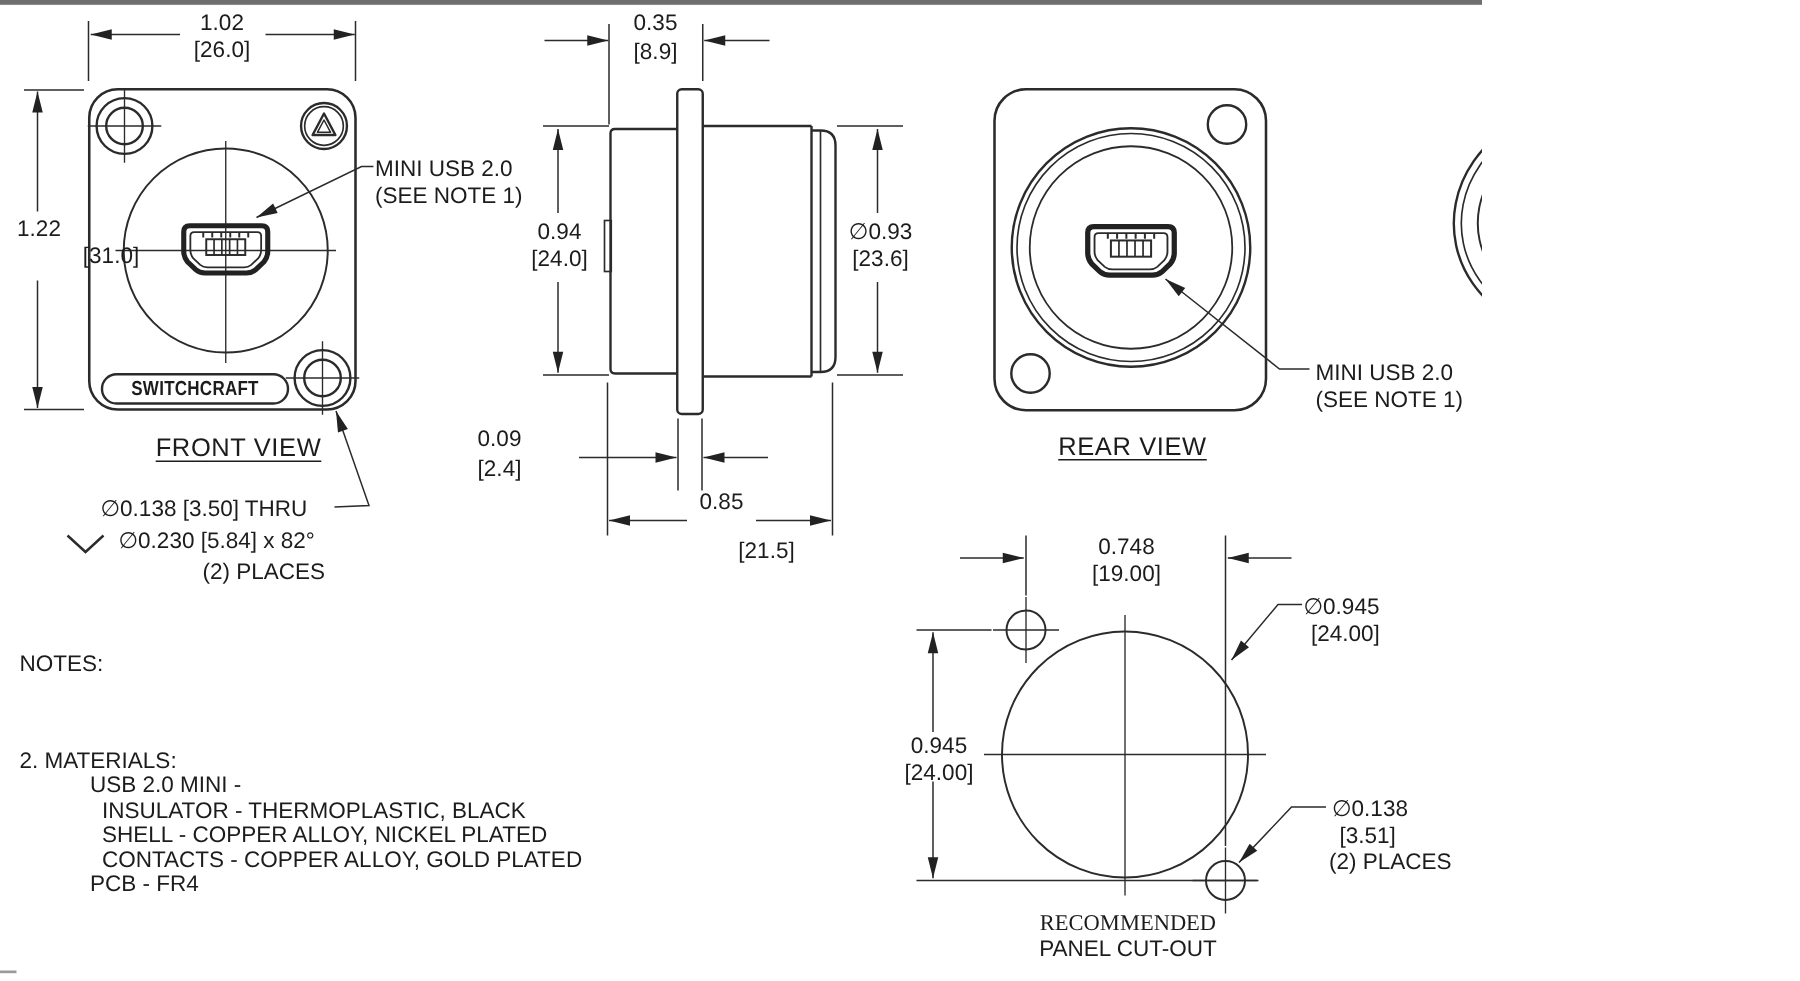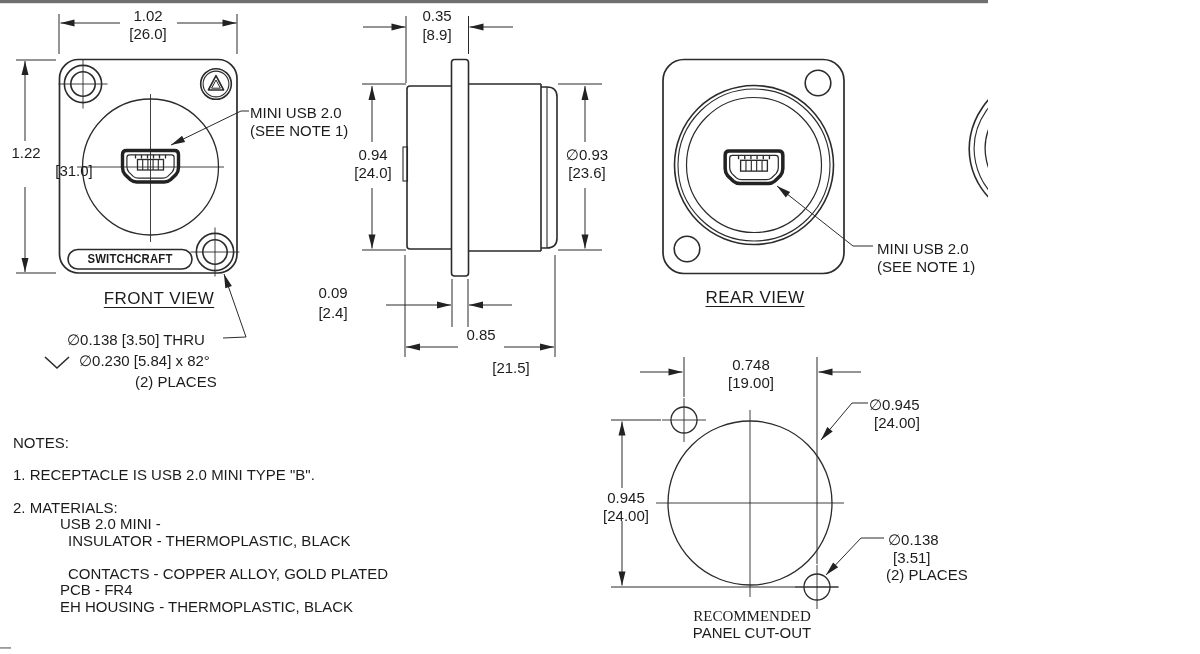--- a/index.html
+++ b/index.html
@@ -210,21 +210,20 @@
 <div class="t c" style="left:626px;top:507px;">[24.00]</div>
 <div class="t" style="left:869px;top:396px;">∅0.945</div>
 <div class="t" style="left:874px;top:414px;">[24.00]</div>
 <div class="t" style="left:888px;top:531px;">∅0.138</div>
 <div class="t" style="left:893px;top:549px;">[3.51]</div>
 <div class="t" style="left:886px;top:566px;">(2) PLACES</div>
 <div class="t c" style="left:752px;top:607px;font-family:Liberation Serif, serif;">RECOMMENDED</div>
 <div class="t c" style="left:752px;top:624px;">PANEL CUT-OUT</div>
 
 <div class="t" style="left:13px;top:434px;">NOTES:</div>
-<div class="t" style="left:13px;top:466px;">1.  RECEPTACLE IS USB 2.0 MINI TYPE "B".</div>
 <div class="t" style="left:13px;top:499px;">2.  MATERIALS:</div>
 <div class="t" style="left:60px;top:515px;">USB 2.0 MINI -</div>
 <div class="t" style="left:68px;top:531.5px;">INSULATOR - THERMOPLASTIC, BLACK</div>
+<div class="t" style="left:68px;top:548px;">SHELL - COPPER ALLOY, NICKEL PLATED</div>
 <div class="t" style="left:68px;top:564.5px;">CONTACTS - COPPER ALLOY, GOLD PLATED</div>
 <div class="t" style="left:60px;top:581px;">PCB - FR4</div>
-<div class="t" style="left:60px;top:597.5px;">EH HOUSING - THERMOPLASTIC, BLACK</div>
 
 </div>
 
 </body></html>

